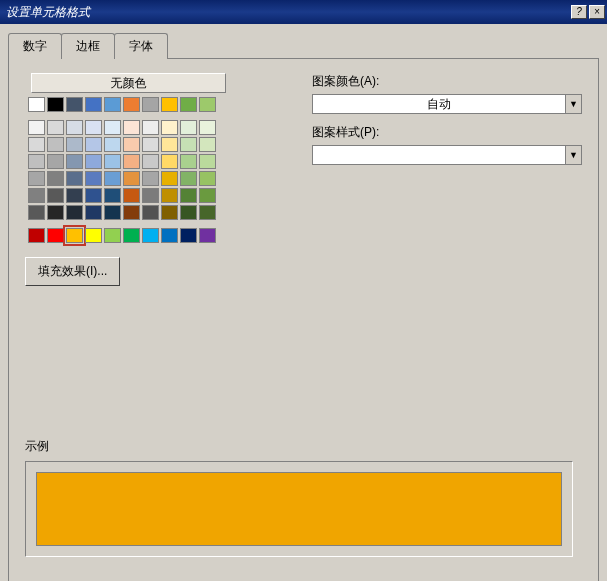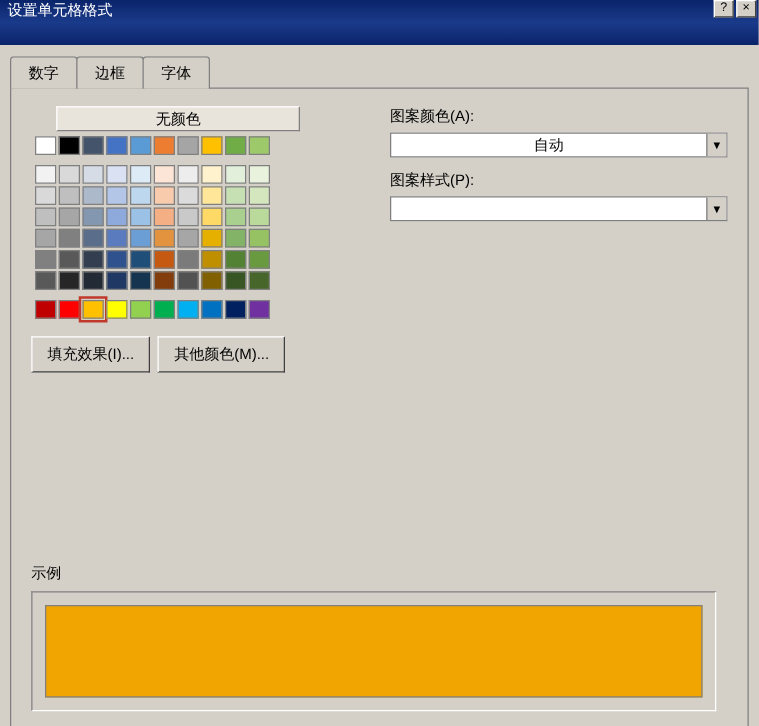--- a/index.html
+++ b/index.html
@@ -7,25 +7,26 @@
       font-family: "Microsoft YaHei", "SimSun", Tahoma, sans-serif;
       font-size: 12px;
       background: #d4d0c8;
       width: 607px;
       height: 581px;
       overflow: hidden;
     }
     .titlebar {
       background: linear-gradient(to bottom, #0a246a 0%, #1a3a8a 50%, #0a246a 100%);
       color: #fff;
-      height: 36px;
-      display: flex;
-      align-items: flex-start;
+      height: 24px;
+      display: flex;
+      align-items: center;
       padding: 0 2px 0 6px;
       font-size: 12px;
+      font-style: italic;
     }
     .titlebar .title { flex: 1; }
     .titlebar .winbtn {
       width: 16px; height: 14px;
       background: #d4d0c8;
       border: 1px solid #fff;
       border-right-color: #404040;
       border-bottom-color: #404040;
       margin-left: 2px;
       font-size: 10px;
@@ -86,21 +87,21 @@
       width: 195px;
       height: 20px;
       border: 1px solid #808080;
       border-top-color: #fff;
       border-left-color: #fff;
       background: #e8e4dc;
       text-align: center;
       line-height: 18px;
       margin-bottom: 4px;
       cursor: pointer;
-      margin-left: 20px;
+      margin-left: 6px;
     }
     .swatch-group { margin-bottom: 8px; }
     .swatch-row { display: flex; gap: 2px; margin-bottom: 2px; margin-left: 3px;}
     .swatch {
       width: 17px; height: 15px;
       border: 1px solid #808080;
       cursor: pointer;
     }
     .swatch.selected {
       outline: 2px solid #c0392b;
@@ -294,21 +295,20 @@
               <div class="swatch" style="background: rgb(0, 176, 80);"></div>
               <div class="swatch" style="background: rgb(0, 176, 240);"></div>
               <div class="swatch" style="background: rgb(0, 112, 192);"></div>
               <div class="swatch" style="background: rgb(0, 32, 96);"></div>
               <div class="swatch" style="background: rgb(112, 48, 160);"></div>
             </div>
         </div>
 
         <div class="btn-row">
           <button class="push-btn"><span>填充效果(I)...</span></button>
-          <button class="push-btn"><span>其他颜色(M)...</span></button>
         </div>
       </div>
 
       <div class="right-col">
         <div class="section-label">图案颜色(A):</div>
         <div class="dropdown">
           <span class="dd-value">自动</span>
           <span class="dd-arrow">▼</span>
         </div>
 

